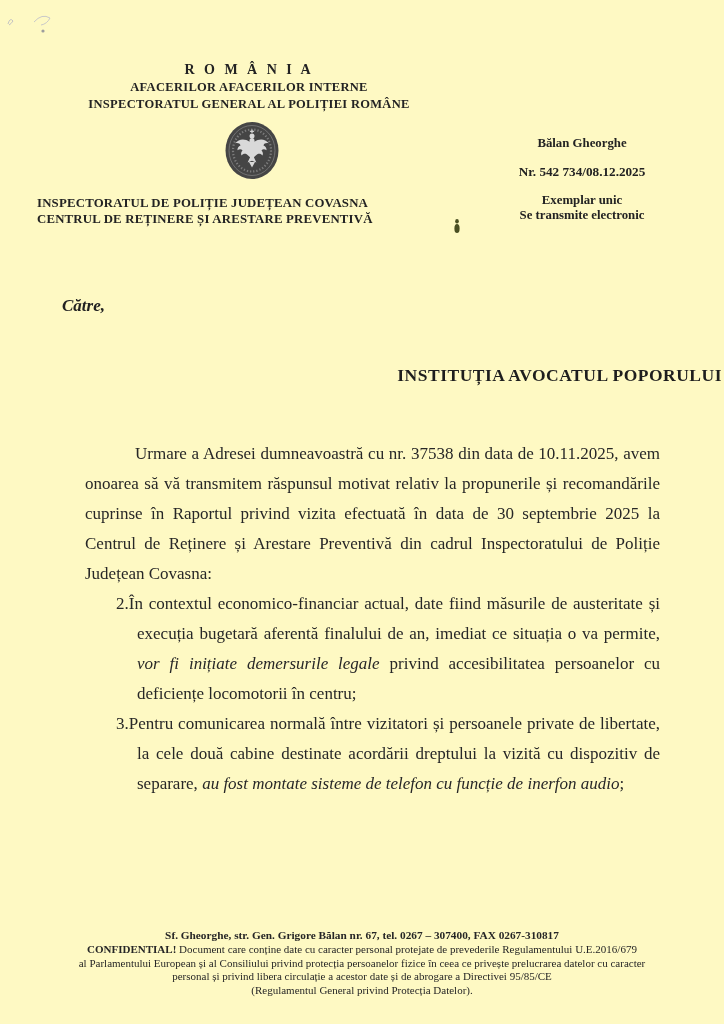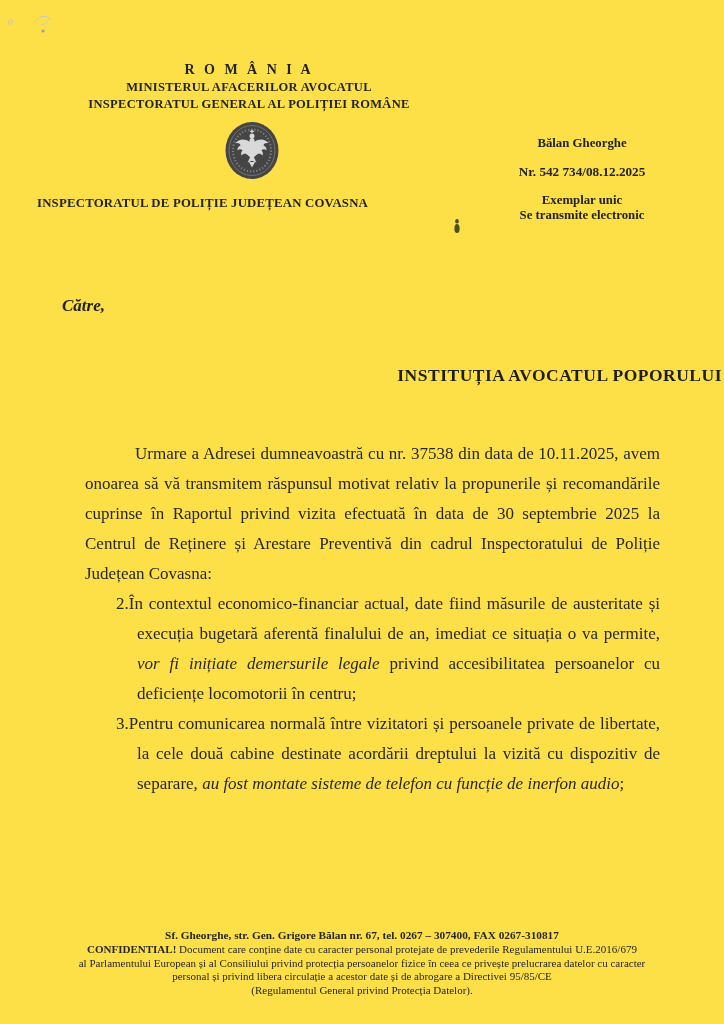--- a/index.html
+++ b/index.html
@@ -1,20 +1,20 @@
 <!DOCTYPE html>
 <html><head>
 <meta charset="utf-8">
 <style>
   html, body { margin: 0; padding: 0; background: #ffffff; }
   .page {
     position: relative;
     width: 724px;
     height: 1024px;
-    background: #fde047;
+    background: #fef9c3;
     font-family: "Liberation Serif", "DejaVu Serif", serif;
     color: #1f1f1f;
     overflow: hidden;
   }
   .it { font-style: italic; }
   .bd { font-weight: 700; }
 
   
   .org-block {
     position: absolute;
@@ -112,41 +112,42 @@
 <div class="page">
 
   <svg class="scan-artifact" viewBox="0 0 70 32">
     <path d="M6 16 q2 -7 5 -3 q-2 3 -4 4" fill="none" stroke="#c3c3c3" stroke-width="1"></path>
     <path d="M32 14 q8 -9 16 -4 q-3 6 -9 7" fill="none" stroke="#c9c9c9" stroke-width="1"></path>
     <circle cx="41" cy="23" r="1.6" fill="#9d9d9d"></circle>
   </svg>
 
   <div class="org-block">
     <div class="org-country">R O M Â N I A</div>
-    <div class="org-line">MINISTERUL AFACERILOR AVOCATUL</div>
+    <div class="org-line">AFACERILOR AFACERILOR INTERNE</div>
     <div class="org-line">INSPECTORATUL GENERAL AL POLIȚIEI ROMÂNE</div>
   </div>
 
   <div class="seal-wrap">
     <svg width="56" height="60" viewBox="0 0 56 60">
       <ellipse cx="28" cy="29.5" rx="26.5" ry="28.5" fill="#454545"></ellipse>
       <ellipse cx="28" cy="29.5" rx="23" ry="25" fill="none" stroke="#7e7e7e" stroke-width="0.8"></ellipse>
       <ellipse cx="28" cy="29.5" rx="19" ry="21" fill="none" stroke="#a9a9a9" stroke-width="2.2" stroke-dasharray="1.3 1.9" opacity="0.55"></ellipse>
       <g>
         <rect x="27.4" y="8.6" width="1.2" height="3.4" fill="#d9d9d9"></rect>
         <rect x="25.9" y="9.8" width="4.2" height="1.1" fill="#d9d9d9"></rect>
         <circle cx="28" cy="15" r="2.5" fill="#d9d9d9"></circle>
         <path d="M28 17 c-1.5 0 -2.5 1.2 -2.5 2.6 l0 1.2 c-4.5 -3.6 -10.8 -3.2 -14.2 1.4 c2.8 -0.6 4.6 0.2 5.2 2.2 c-2.2 1 -3.2 2.6 -3 4.8 c1.8 -1.2 3.6 -1.2 5 0 c-1.4 1.6 -1.8 3.4 -1 5.2 c1.4 -1.6 3.2 -2 5.2 -1.2 l3.4 3 l-2.5 5.4 l4.4 -1.9 l4.4 1.9 l-2.5 -5.4 l3.4 -3 c2 -0.8 3.8 -0.4 5.2 1.2 c0.8 -1.8 0.4 -3.6 -1 -5.2 c1.4 -1.2 3.2 -1.2 5 0 c0.2 -2.2 -0.8 -3.8 -3 -4.8 c0.6 -2 2.4 -2.8 5.2 -2.2 c-3.4 -4.6 -9.7 -5 -14.2 -1.4 l0 -1.2 c0 -1.4 -1 -2.6 -2.5 -2.6 z" fill="#d9d9d9"></path>
         <path d="M25 41 h6 l-3 5.5 z" fill="#d9d9d9"></path>
       </g>
     </svg>
   </div>
 
   <div class="org-sub">
     <div>INSPECTORATUL DE POLIȚIE JUDEȚEAN COVASNA</div>
+    <div>CENTRUL DE REȚINERE ȘI ARESTARE PREVENTIVĂ</div>
   </div>
 
   <div class="meta-block">
     <div>Bălan Gheorghe</div>
     <div class="meta-number">Nr. 542 734/08.12.2025</div>
     <div class="meta-copy">Exemplar unic</div>
     <div>Se transmite electronic</div>
   </div>
 
   <svg class="ink-mark" viewBox="0 0 10 17">

